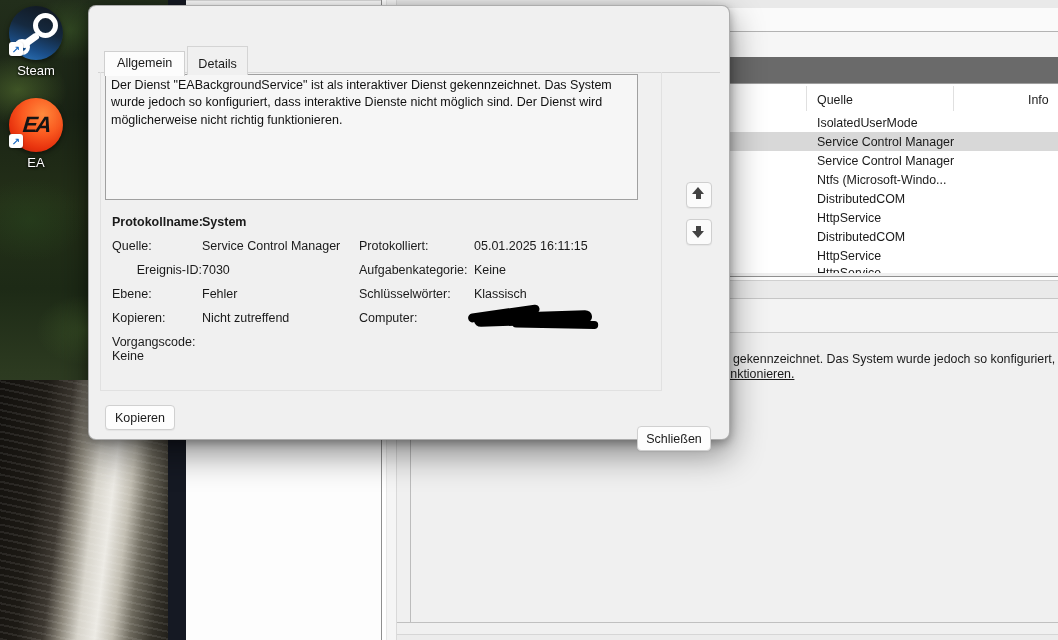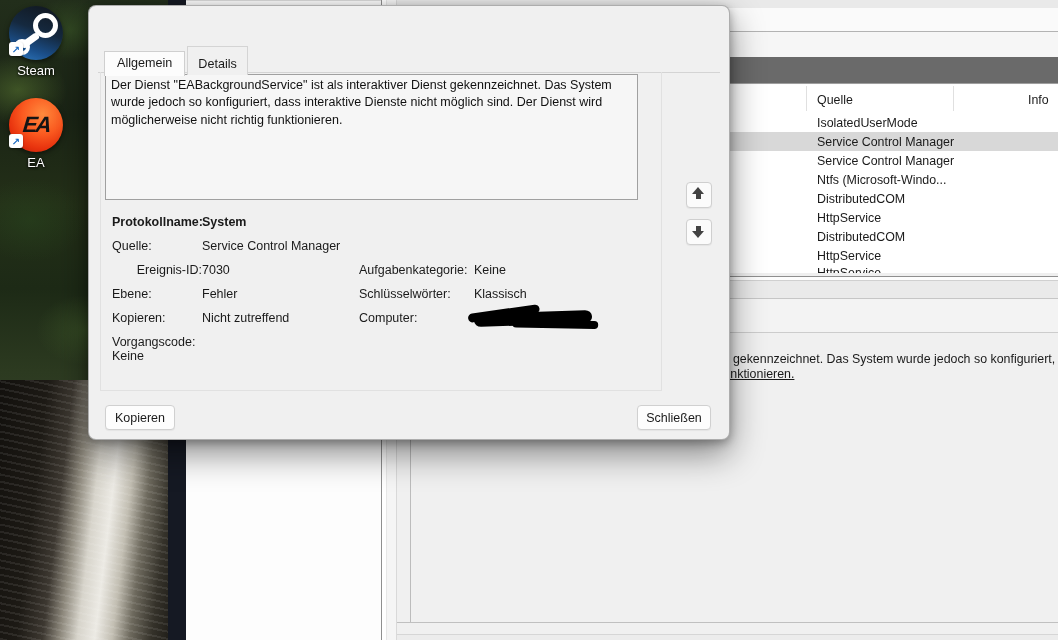--- a/index.html
+++ b/index.html
@@ -118,21 +118,21 @@
   .nav-up{top:176px;} .nav-down{top:213px;}
   .arr{position:absolute;left:0;top:0;width:100%;height:100%;}
   .arr-up::before{content:"";position:absolute;left:5px;top:4px;border-left:6px solid transparent;border-right:6px solid transparent;border-bottom:7px solid #424242;}
   .arr-up::after{content:"";position:absolute;left:9px;top:10px;width:5px;height:6px;background:#424242;}
   .arr-down::before{content:"";position:absolute;left:5px;top:11px;border-left:6px solid transparent;border-right:6px solid transparent;border-top:7px solid #424242;}
   .arr-down::after{content:"";position:absolute;left:9px;top:6px;width:5px;height:6px;background:#424242;}
 
   .btn{position:absolute;height:23px;border:1px solid #d0d0d0;border-radius:4px;background:#fdfdfd;
     font-size:12.5px;color:#1a1a1a;display:flex;align-items:center;justify-content:center;box-shadow:0 1px 1px rgba(0,0,0,.05);}
   .btn-copy{left:16px;top:399px;width:68px;}
-  .btn-close{left:548px;top:399px;width:72px;text-align:right;}
+  .btn-close{left:548px;top:420px;width:72px;text-align:right;}
 </style>
 </head>
 <body>
 
 <div class="screen">
 
   <div class="wallpaper">
     <div class="cliff"></div>
     <div class="wall-strip"></div>
   </div>
@@ -245,20 +245,24 @@
     </div>
     <div class="prop-row pl pl4">
       <span class="lbl">Kopieren:</span>
       <span class="val">Nicht zutreffend</span>
     </div>
     <div class="prop-row pl pl5">
       <span class="lbl">Vorgangscode:</span>
       <span class="val">Keine</span>
     </div>
 
+    <div class="prop-row pr pr0">
+      <span class="lbl">Protokolliert:</span>
+      <span class="val">05.01.2025 16:11:15</span>
+    </div>
     <div class="prop-row pr pr1">
       <span class="lbl">Aufgabenkategorie:</span>
       <span class="val">Keine</span>
     </div>
     <div class="prop-row pr pr2">
       <span class="lbl">Schlüsselwörter:</span>
       <span class="val">Klassisch</span>
     </div>
     <div class="prop-row pr pr3">
       <span class="lbl">Computer:</span>

